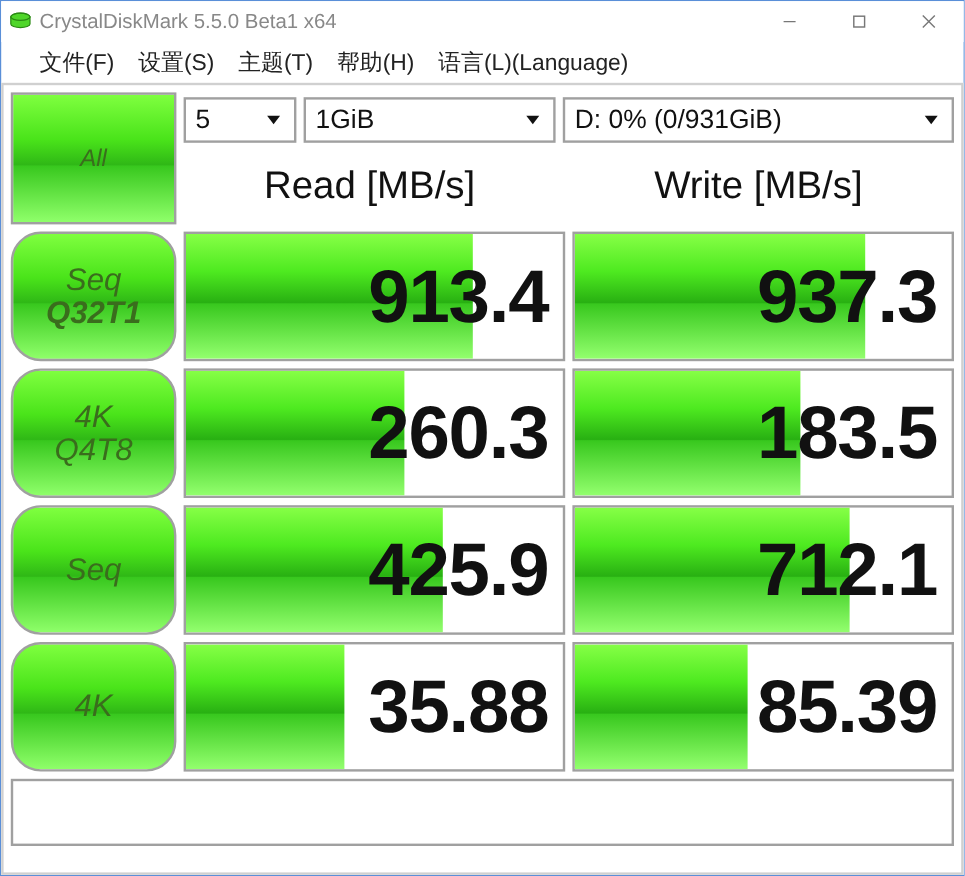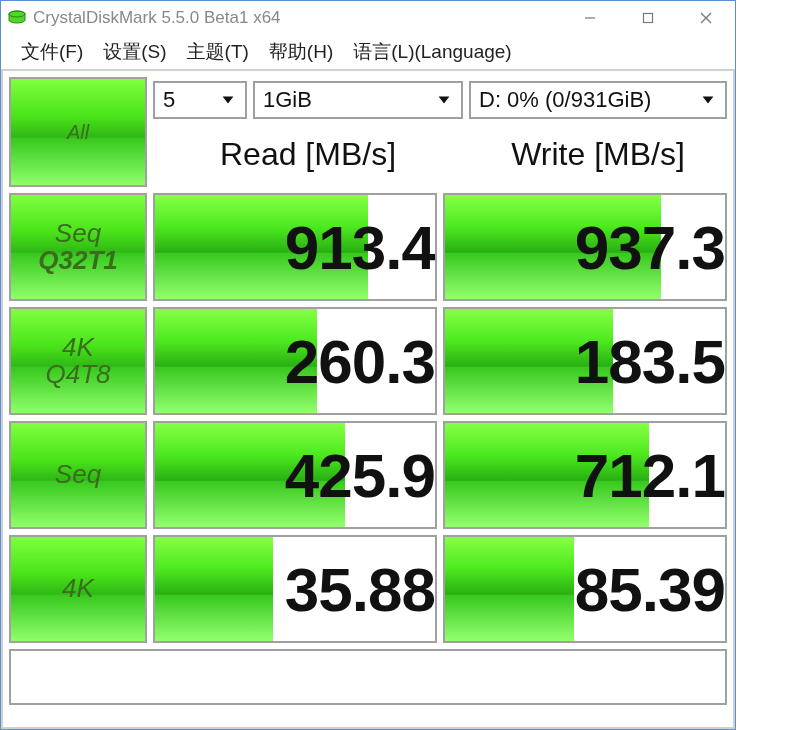--- a/index.html
+++ b/index.html
@@ -4,21 +4,21 @@
 <style>
   * { box-sizing: border-box; margin: 0; padding: 0; }
   body {
     font-family: "Segoe UI", Tahoma, Arial, sans-serif;
     background: #fff;
     width: 804px;
     height: 730px;
     overflow: hidden;
   }
   .window {
-    width: 736px;
+    width: 804px;
     height: 730px;
     border: 1px solid #5a8fd8;
     background: #fff;
     display: flex;
     flex-direction: column;
   }
   .titlebar {
     height: 34px;
     background: #fff;
     display: flex;
@@ -40,21 +40,21 @@
     width: 58px; height: 32px;
     display: flex; align-items: center; justify-content: center;
     color: #888;
     font-size: 16px;
   }
   .win-btn svg { stroke: #777; }
   .menubar {
     height: 34px;
     display: flex;
     align-items: center;
-    padding: 0 12px;
+    padding: 0 24px;
     gap: 4px;
     font-size: 19px;
     color: #222;
   }
   .menu-item {
     padding: 4px 8px;
     white-space: nowrap;
   }
   .client {
     flex: 1;
@@ -87,21 +87,21 @@
     color: #3a6d1d;
     display: flex;
     flex-direction: column;
     align-items: center;
     justify-content: center;
     font-size: 20px;
     font-family: Tahoma, Arial, sans-serif;
     text-align: center;
     line-height: 1.05;
   }
-  .green-btn.small { font-size: 26px; }
+  .green-btn.small { font-size: 26px; border-radius: 25px; }
   .select-box {
     border: 2px solid #a0a0a0;
     height: 38px;
     display: flex;
     align-items: center;
     padding: 0 8px;
     font-size: 22px;
     color: #111;
     background: #fff;
     justify-content: space-between;
@@ -131,20 +131,21 @@
     height: 108px;
   }
   .green-btn .line1 { font-size: 26px; }
   .green-btn .line2 { font-size: 26px; }
   .value-cell {
     border: 2px solid #a0a0a0;
     position: relative;
     display: flex;
     align-items: center;
     justify-content: flex-end;
+    padding-right: 12px;
     font-family: Verdana, Tahoma, Arial, sans-serif;
     font-size: 62px;
     font-weight: 700;
     color: #111;
     overflow: hidden;
     background: #fff;
   }
   .value-cell .bar {
     position: absolute;
     left: 0; top: 0; bottom: 0;

